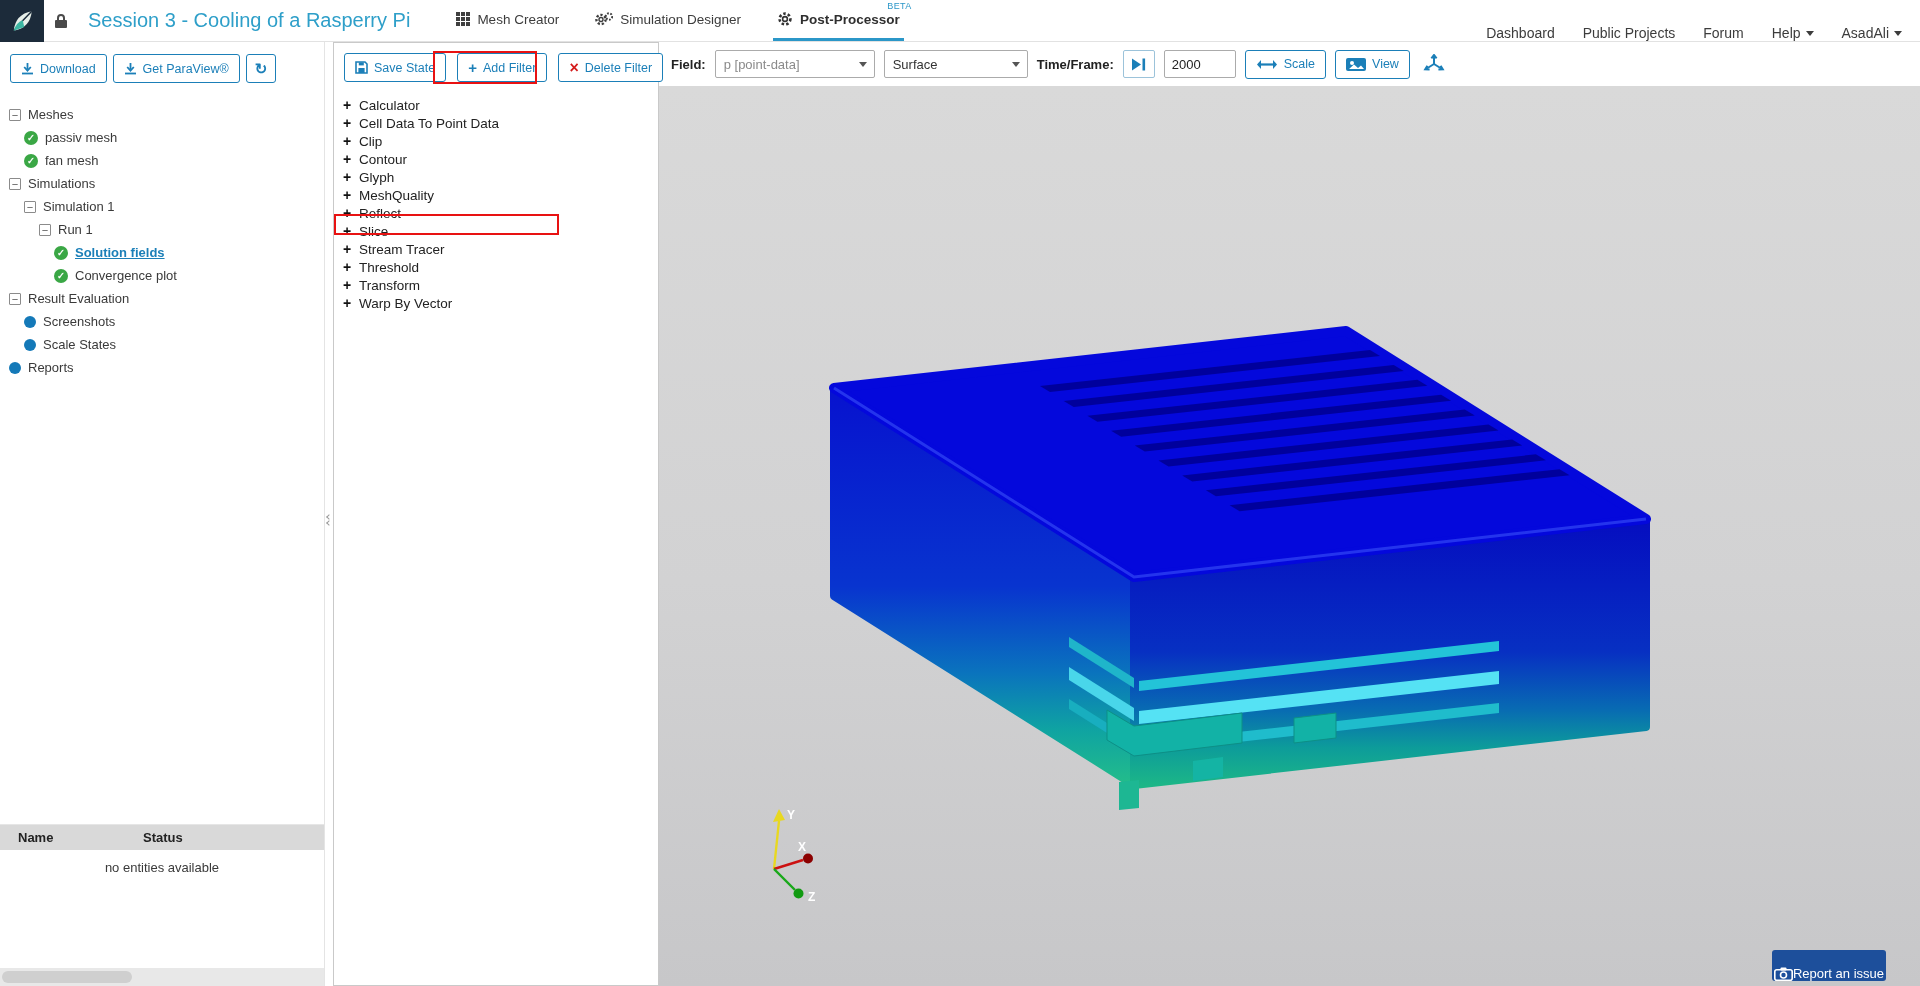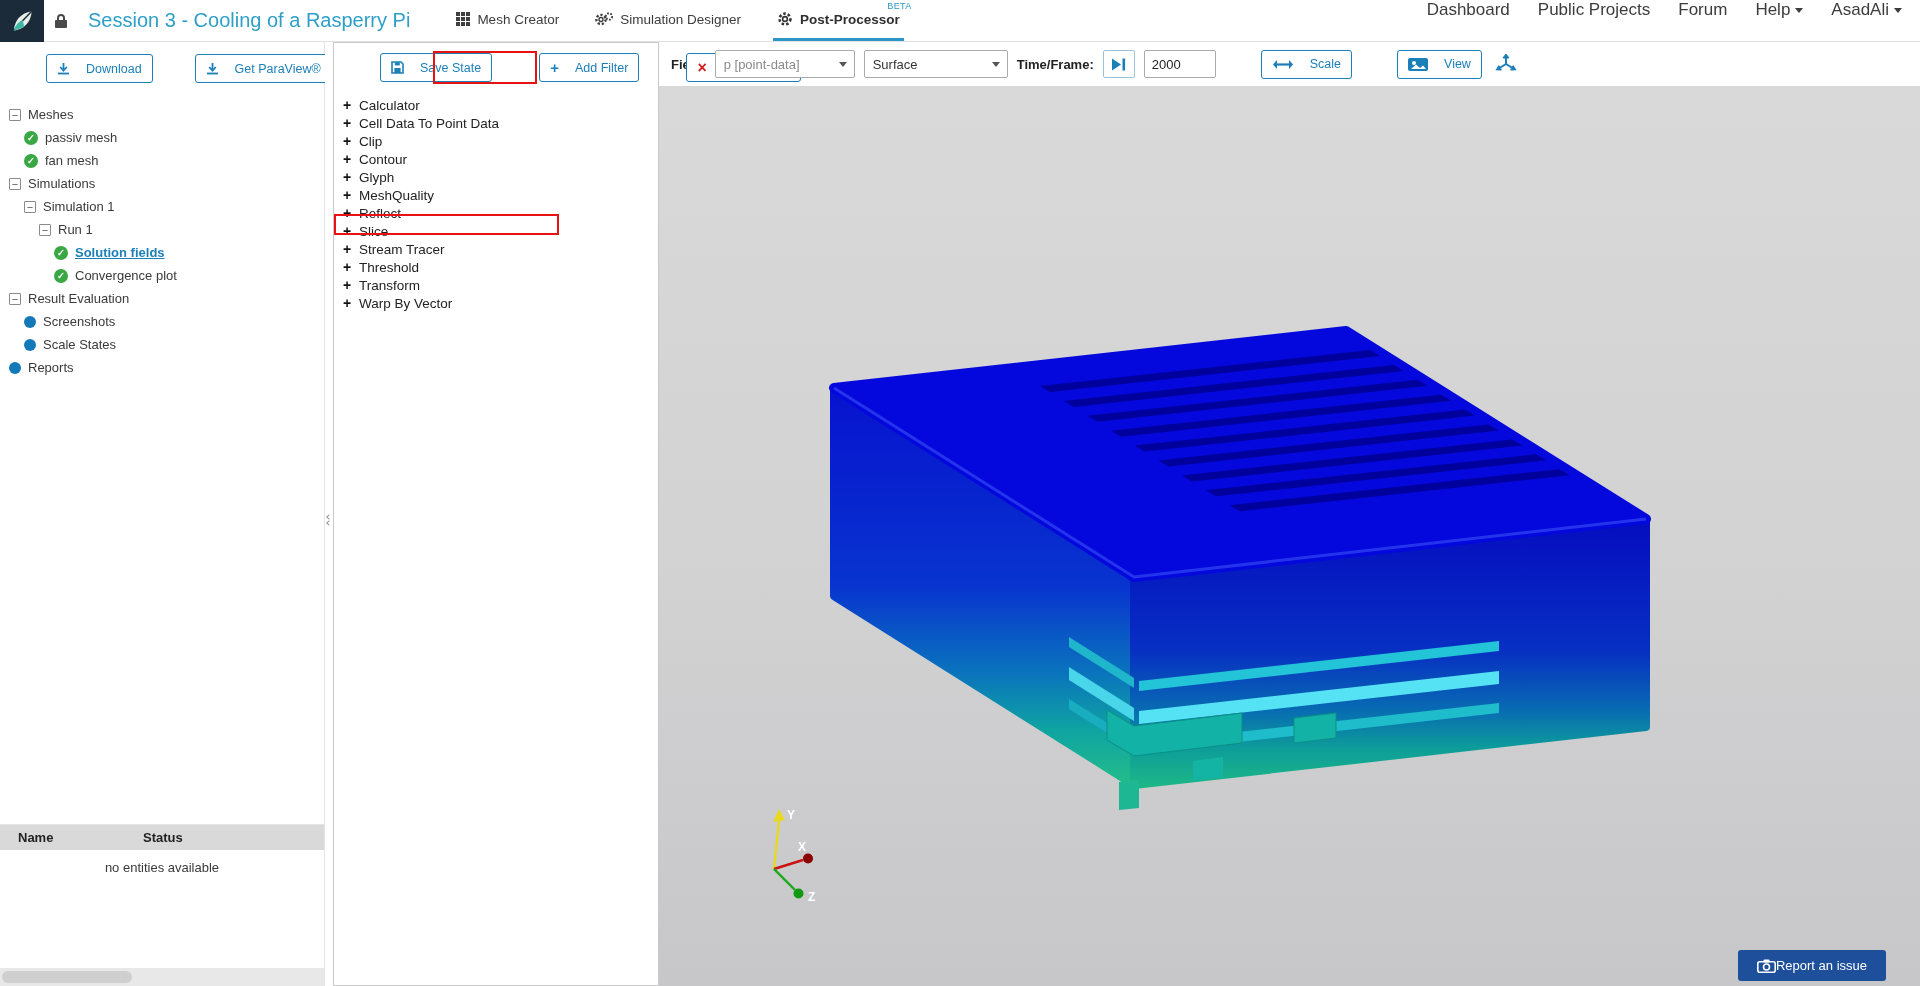--- a/index.html
+++ b/index.html
@@ -9,39 +9,39 @@
   
   .header { height:42px; display:flex; align-items:stretch; border-bottom:1px solid #e2e2e2; background:#fff; }
   .logo { width:44px; height:42px; background:#1c2b3a; display:flex; align-items:center; justify-content:center; flex:none; }
   .title-wrap { display:flex; align-items:center; gap:20px; padding-left:10px; }
   .page-title { font-size:20px; font-weight:400; color:#2e9fc9; white-space:nowrap; }
   .tabs { display:flex; margin-left:42px; gap:28px; }
   .tab { display:flex; align-items:center; gap:7px; font-size:13.5px; color:#3c3c3c; cursor:pointer;
          border-bottom:3px solid transparent; padding:0 4px; position:relative; }
   .tab.active { border-bottom-color:#2b97c8; color:#2f2f2f; font-weight:700; }
   .tab .beta { position:absolute; top:1px; right:-8px; font-size:9px; font-weight:400; color:#2b97c8; letter-spacing:.4px; }
-  .top-links { margin-left:auto; display:flex; align-items:flex-start; gap:28px; padding-right:18px; font-size:17px; color:#3c3c3c; }
+  .top-links { margin-left:auto; display:flex; align-items:flex-end; gap:28px; padding-right:18px; font-size:14px; color:#3c3c3c; }
   .top-link { display:flex; align-items:center; gap:5px; cursor:pointer; white-space:nowrap; }
   .caret { width:0; height:0; border-left:4px solid transparent; border-right:4px solid transparent; border-top:5px solid #3c3c3c; display:inline-block; }
 
   
   .main { display:flex; height:944px; }
   .sidebar { width:325px; flex:none; display:flex; flex-direction:column; background:#fff; border-right:1px solid #e4e4e4; }
   .gap { width:8px; flex:none; position:relative; background:#fff; }
   .gripper { position:absolute; top:465px; left:1px; width:6px; height:26px; display:flex; flex-direction:column;
              align-items:center; justify-content:center; gap:2px; cursor:col-resize; }
   .gripper i { width:4px; height:4px; border-left:1px solid #9a9a9a; border-top:1px solid #9a9a9a; transform:rotate(-45deg); }
   .filter-panel { width:326px; flex:none; background:#fff; border:1px solid #c9c9c9; position:relative; }
   .viewport { flex:1; display:flex; flex-direction:column; min-width:0; }
 
   
   .side-toolbar { display:flex; gap:6px; padding:12px 10px 8px 10px; }
-  .btn-blue { display:inline-flex; align-items:center; gap:16px; height:29px; padding:0 10px;
+  .btn-blue { display:inline-flex; align-items:center; gap:6px; height:29px; padding:0 10px;
               border:1px solid #1b7fb8; border-radius:3px; background:#fff; color:#1b7fb8;
-              font-size:12.5px; font-family:inherit; cursor:pointer; white-space:nowrap;margin-left:36px; }
+              font-size:12.5px; font-family:inherit; cursor:pointer; white-space:nowrap; }
   .btn-blue svg { flex:none; }
   .btn-icon-only { padding:0 8px; font-size:15px; font-weight:700; }
 
   
   .tree { list-style:none; padding:12px 0 0 0; flex:1; overflow:hidden; }
   .tree-item { display:flex; align-items:center; gap:7px; height:23px; font-size:13px; color:#3a3a3a; cursor:pointer; }
   .lvl0 { padding-left:9px; } .lvl1 { padding-left:24px; } .lvl2 { padding-left:39px; } .lvl3 { padding-left:54px; }
   .ic { flex:none; display:flex; align-items:center; justify-content:center; }
   .ic.box { width:12px; height:12px; border:1px solid #8b8b8b; border-radius:1px; font-size:11px; line-height:10px; color:#555; background:#fff; }
   .ic.check { width:14px; height:14px; border-radius:50%; background:#3aa745; color:#fff; font-size:9.5px; font-weight:700; }
@@ -66,34 +66,34 @@
   .annotation { position:absolute; border:2px solid #e81212; pointer-events:none; }
   .ann-add-filter { left:99px; top:8px; width:104px; height:33px; }
   .ann-slice { left:0px; top:171px; width:225px; height:21px; }
 
   
   .vp-toolbar { height:44px; flex:none; background:#fff; display:flex; align-items:center; gap:9px; padding:0 0 0 12px; }
   .vp-label { font-size:13px; font-weight:700; color:#222; white-space:nowrap;text-align:center; }
   .select { position:relative; height:28px; border:1px solid #ababab; border-radius:2px; background:#fff;
             display:flex; align-items:center; padding:0 24px 0 8px; font-size:13px; cursor:pointer; }
   .select .caret { position:absolute; right:7px; border-top-color:#555; }
-  .sel-field { width:140px; color:#8a8a8a; }
+  .sel-field { width:160px; color:#8a8a8a; }
   .sel-rep { width:144px; color:#333; }
   .play-btn { width:32px; height:28px; border:1px solid #9cc3da; background:#fff; border-radius:2px;
               display:flex; align-items:center; justify-content:center; cursor:pointer; }
   .time-input { width:72px; height:28px; border:1px solid #ababab; border-radius:2px; padding:0 7px; font-size:13px;
                 font-family:inherit; color:#222; }
   .icon-btn { border:none; background:transparent; cursor:pointer; padding:2px 4px; display:flex; align-items:center; }
 
   
   .canvas { flex:1; position:relative; background:linear-gradient(180deg,#d9d9d9 0%,#d2d2d3 55%,#c7c7c9 100%); overflow:hidden; }
   .model-svg { position:absolute; left:140px; top:220px; }
   .axes-svg { position:absolute; left:70px; top:715px; }
-  .report-btn { position:absolute; right:34px; bottom:5px; height:31px; display:flex; align-items:center; gap:0;
-                background:#1d4f9b; color:#fff; border:none; border-radius:3px; padding:0 19px; font-size:13px;
+  .report-btn { position:absolute; right:34px; bottom:5px; height:31px; display:flex; align-items:flex-end; gap:0;
+                background:#1d4f9b; color:#fff; border:none; border-radius:3px; padding:0 2px; font-size:13px;
                 font-family:inherit; cursor:pointer; }
 </style>
 </head>
 <body>
 
 <div class="header">
   <div class="logo">
     <svg width="30" height="30" viewBox="0 0 40 40">
       <path d="M9 33 Q11 11 33 7 Q31 29 9 33 Z" fill="#e7efe9"></path>
       <path d="M9 33 Q20 20 33 7" stroke="#1c2b3a" stroke-width="2" fill="none"></path>

